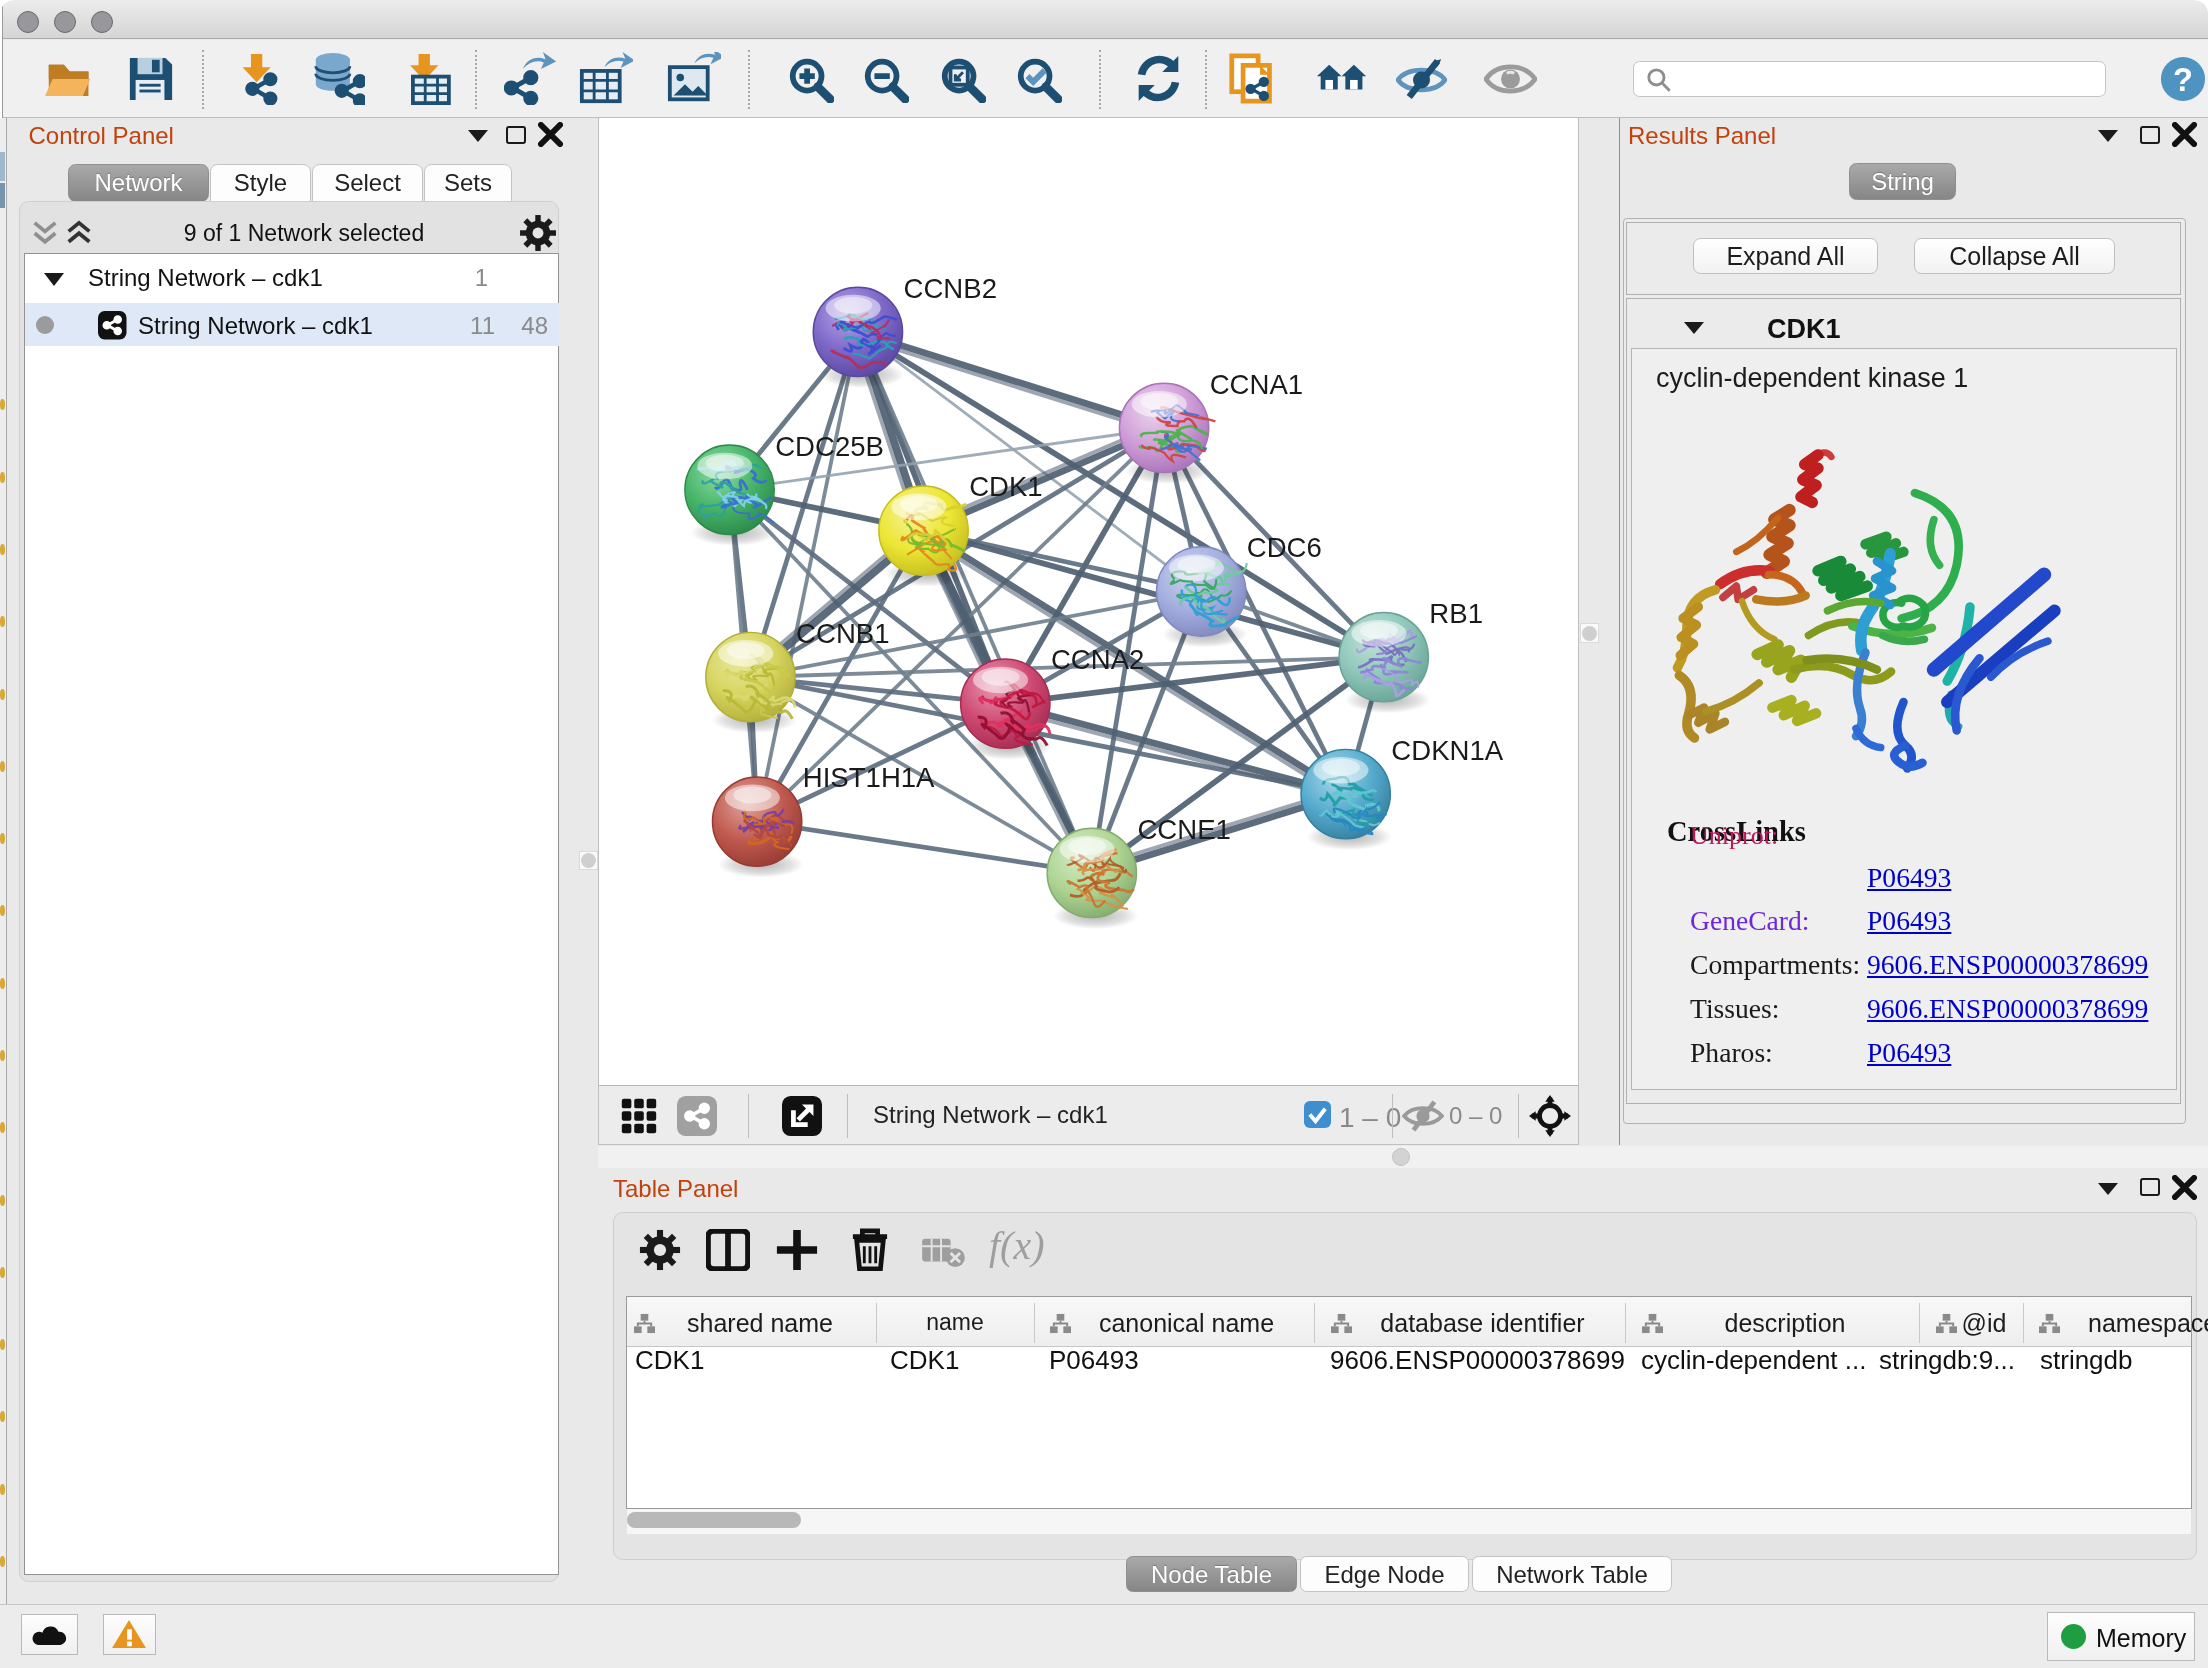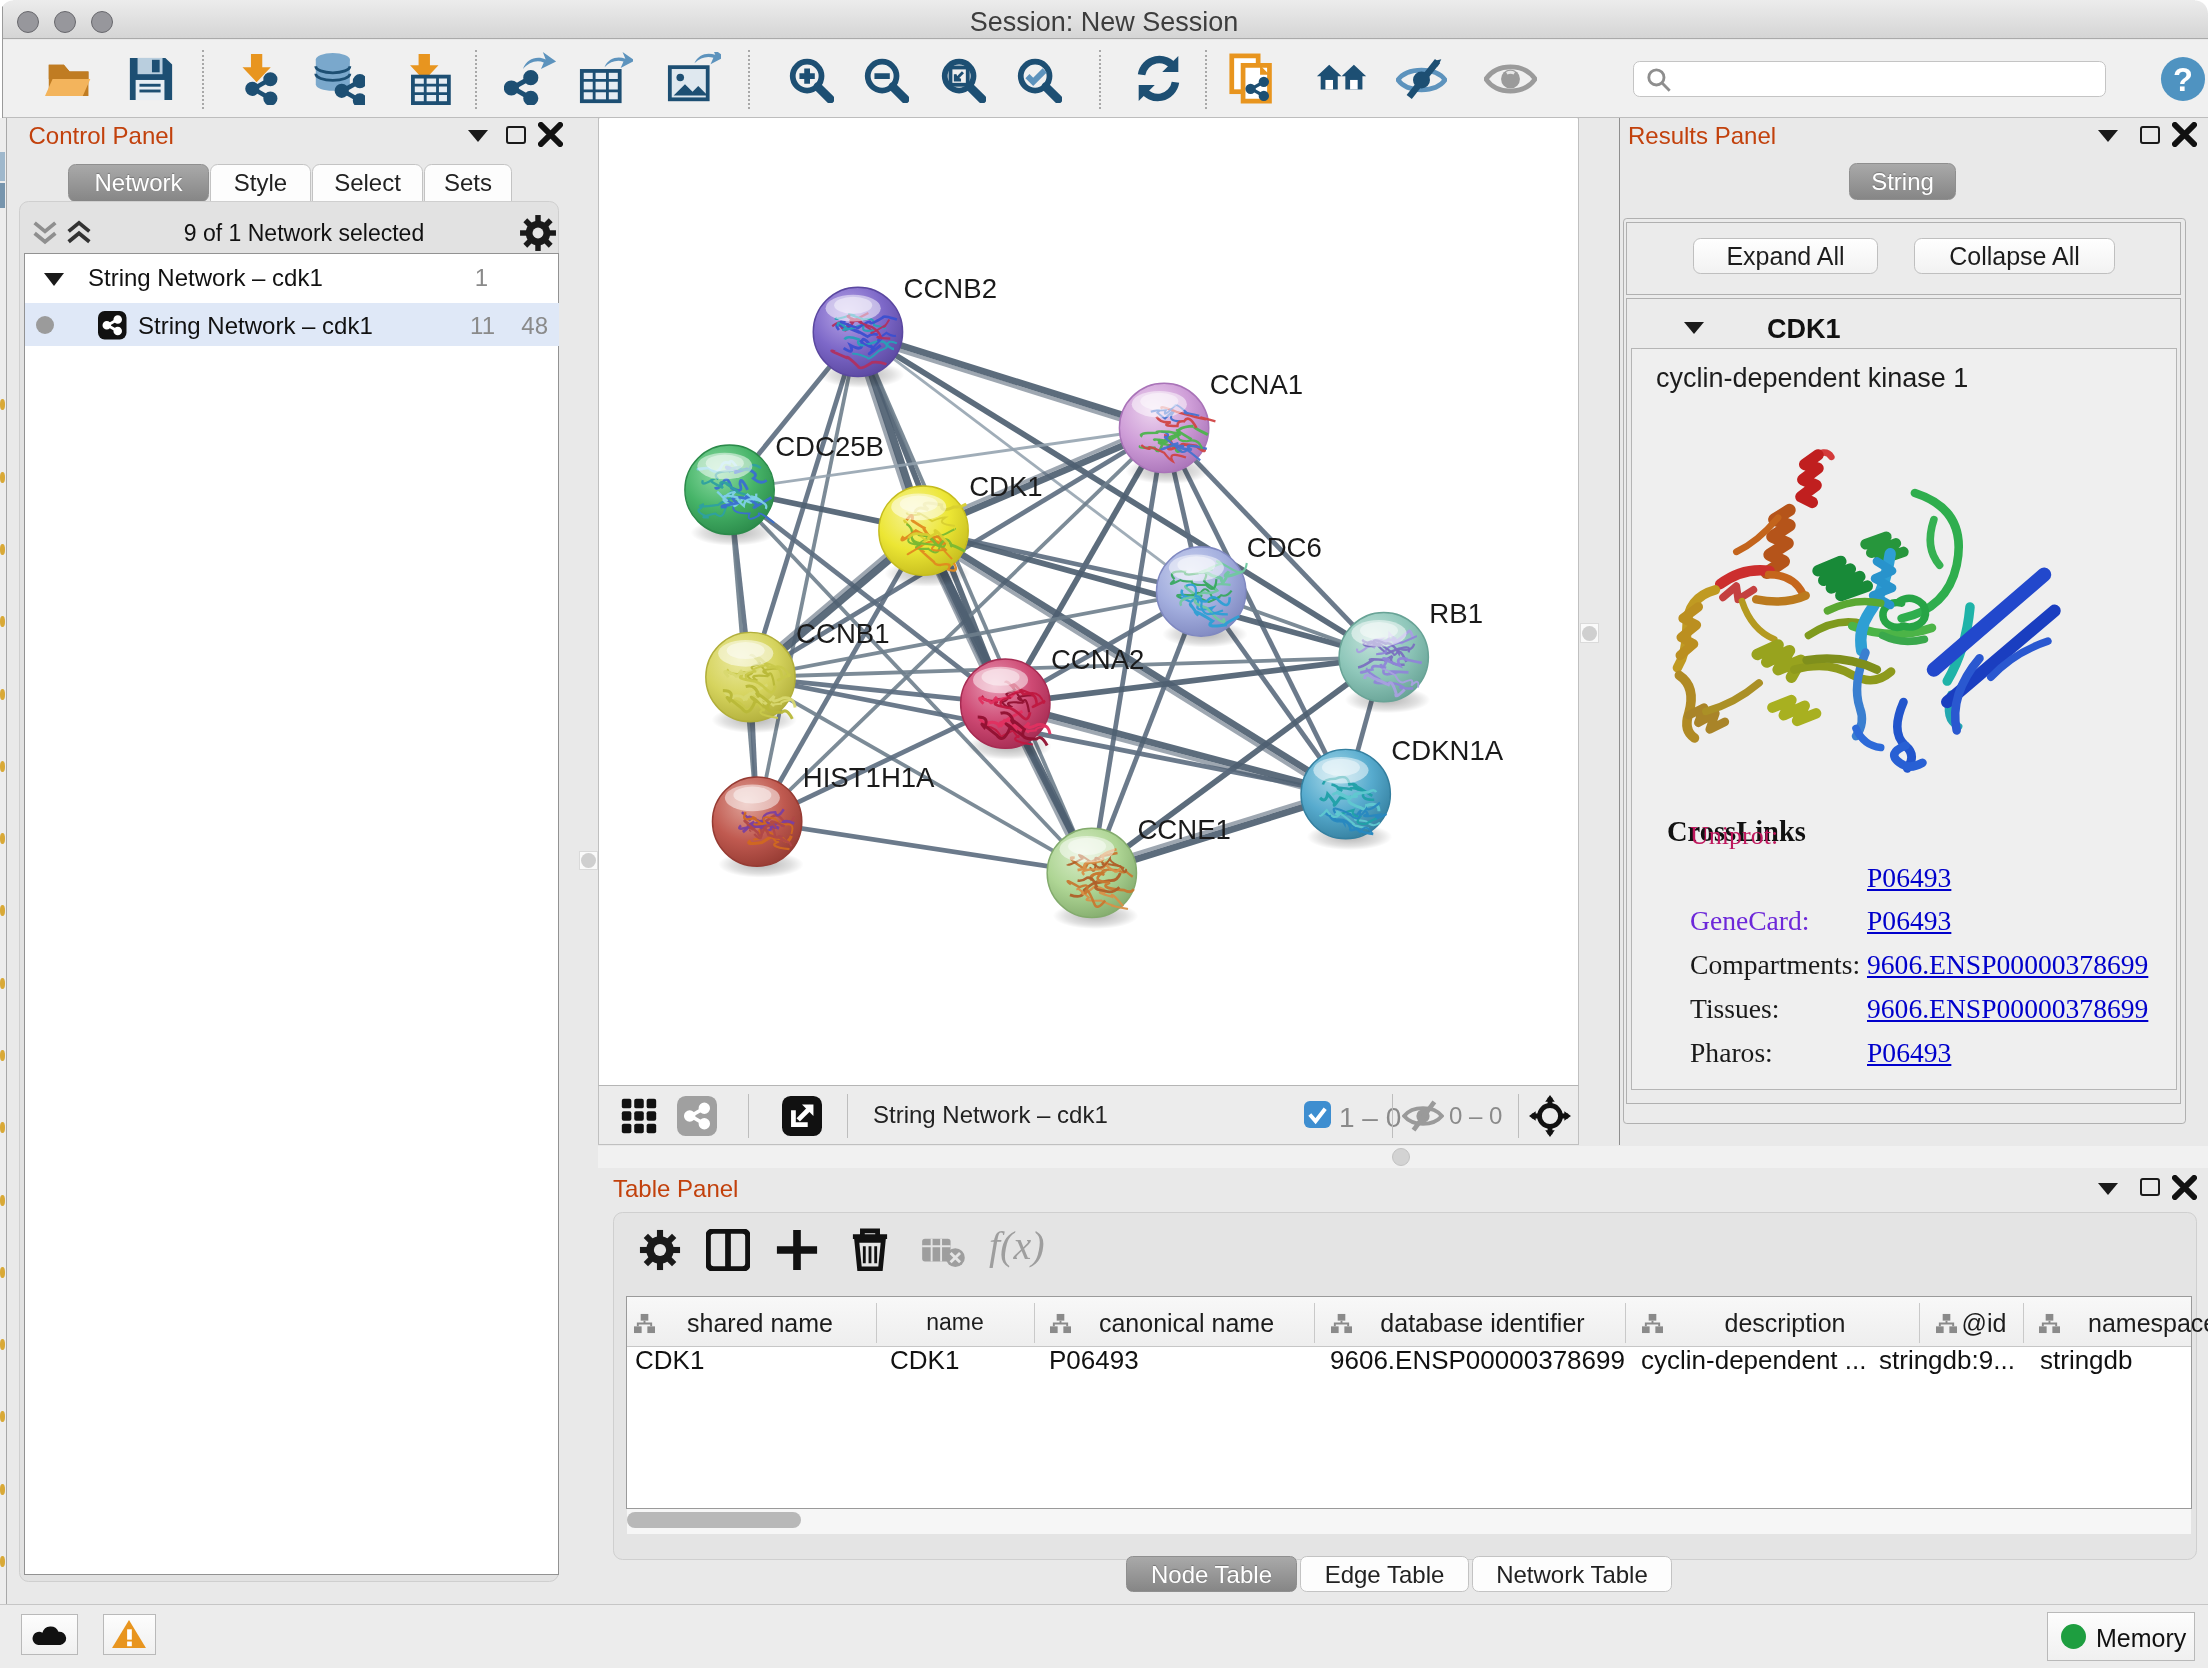--- a/index.html
+++ b/index.html
@@ -17,21 +17,20 @@
 .tabsel{background:linear-gradient(#a9a9a9,#868686);color:#fff;border:1px solid #8f8f8f;text-shadow:0 -1px 1px rgba(0,0,0,.25)}
 .btn{position:absolute;background:linear-gradient(#ffffff,#f2f2f2);border:1px solid #bfbfbf;border-radius:7.6px;text-align:center;font-size:25px;color:#1c1c1c}
 .serif{font-family:"Liberation Serif",serif}
 a.lk{color:#0000cc;text-decoration:underline}
 .gr{color:#8a8a8a}
 </style></head><body>
 <div class="abs titlebar">
     <div class="tl" style="left:17px"></div>
     <div class="tl" style="left:54px"></div>
     <div class="tl" style="left:91px"></div>
-    <div class="title">Session: New Session</div>
   </div>
 <div class="abs toolbar">
     <svg class="abs" style="left:45px;top:15px" width="51" height="48" viewBox="0 0 54 50">
       <path d="M4 10 h16 l6 7 h20 v8 h-42z" fill="#b06e1e"></path>
       <path d="M4 10 h16 l6 7 h20 v26 h-42z" fill="#c07c22"></path>
       <path d="M8 25 h40 l-8 18 h-40z" fill="#f3b45c"></path>
     </svg>
     <svg class="abs" style="left:127px;top:15px" width="48" height="48" viewBox="0 0 50 50">
       <path d="M3 3 h37 l7 7 v37 h-44z" fill="#1d4f73"></path>
       <rect x="11" y="3" width="26" height="17" fill="#b9cede"></rect>
@@ -784,21 +783,21 @@
 <div class="abs" style="left:635px;top:1345px;font-size:26px;color:#111">CDK1</div>
 <div class="abs" style="left:890px;top:1345px;font-size:26px;color:#111">CDK1</div>
 <div class="abs" style="left:1049px;top:1345px;font-size:26px;color:#111">P06493</div>
 <div class="abs" style="left:1330px;top:1345px;font-size:26px;color:#111">9606.ENSP00000378699</div>
 <div class="abs" style="left:1641px;top:1345px;font-size:26px;color:#111">cyclin-dependent ...</div>
 <div class="abs" style="left:1879px;top:1345px;font-size:26px;color:#111">stringdb:9...</div>
 <div class="abs" style="left:2040px;top:1345px;font-size:26px;color:#111">stringdb</div>
 <div class="abs" style="left:627px;top:1509px;width:1564px;height:25px;background:#f6f6f6"></div>
 <div class="abs" style="left:627px;top:1512px;width:174px;height:16px;border-radius:8.6px;background:#b8b8b8"></div>
 <div class="abs tab tabsel" style="left:1126px;top:1556px;width:171px;height:36px;border-radius:6.7px">Node Table</div>
-<div class="abs tab" style="left:1300px;top:1556px;width:169px;height:36px;border-radius:6.7px">Edge Table</div>
+<div class="abs tab" style="left:1300px;top:1556px;width:169px;height:36px;border-radius:6.7px">Edge Node</div>
 <div class="abs tab" style="left:1472px;top:1556px;width:200px;height:36px;border-radius:6.7px">Network Table</div>
 <div class="abs" style="left:0;top:1604px;width:2208px;height:65px;background:#ececec;border-top:1px solid #c6c6c6"></div>
 <div class="abs" style="left:21px;top:1614px;width:57px;height:41px;background:linear-gradient(#fdfdfd,#f0f0f0);border:1px solid #b9b9b9"></div>
 <svg class="abs" style="left:31px;top:1622px" width="36" height="27" viewBox="0 0 38 28">
     <path d="M10 24 a7 7 0 1 1 2-13 a9 9 0 0 1 17-1 a6 6 0 1 1 2 14z" fill="#111"></path>
   </svg>
 <div class="abs" style="left:103px;top:1614px;width:53px;height:41px;background:linear-gradient(#fdfdfd,#f0f0f0);border:1px solid #b9b9b9"></div>
 <svg class="abs" style="left:110px;top:1618px" width="38" height="32" viewBox="0 0 40 34">
     <path d="M20 2 L38 32 H2 Z" fill="#e8951f"></path>
     <rect x="18" y="12" width="5" height="11" fill="#fff"></rect>

